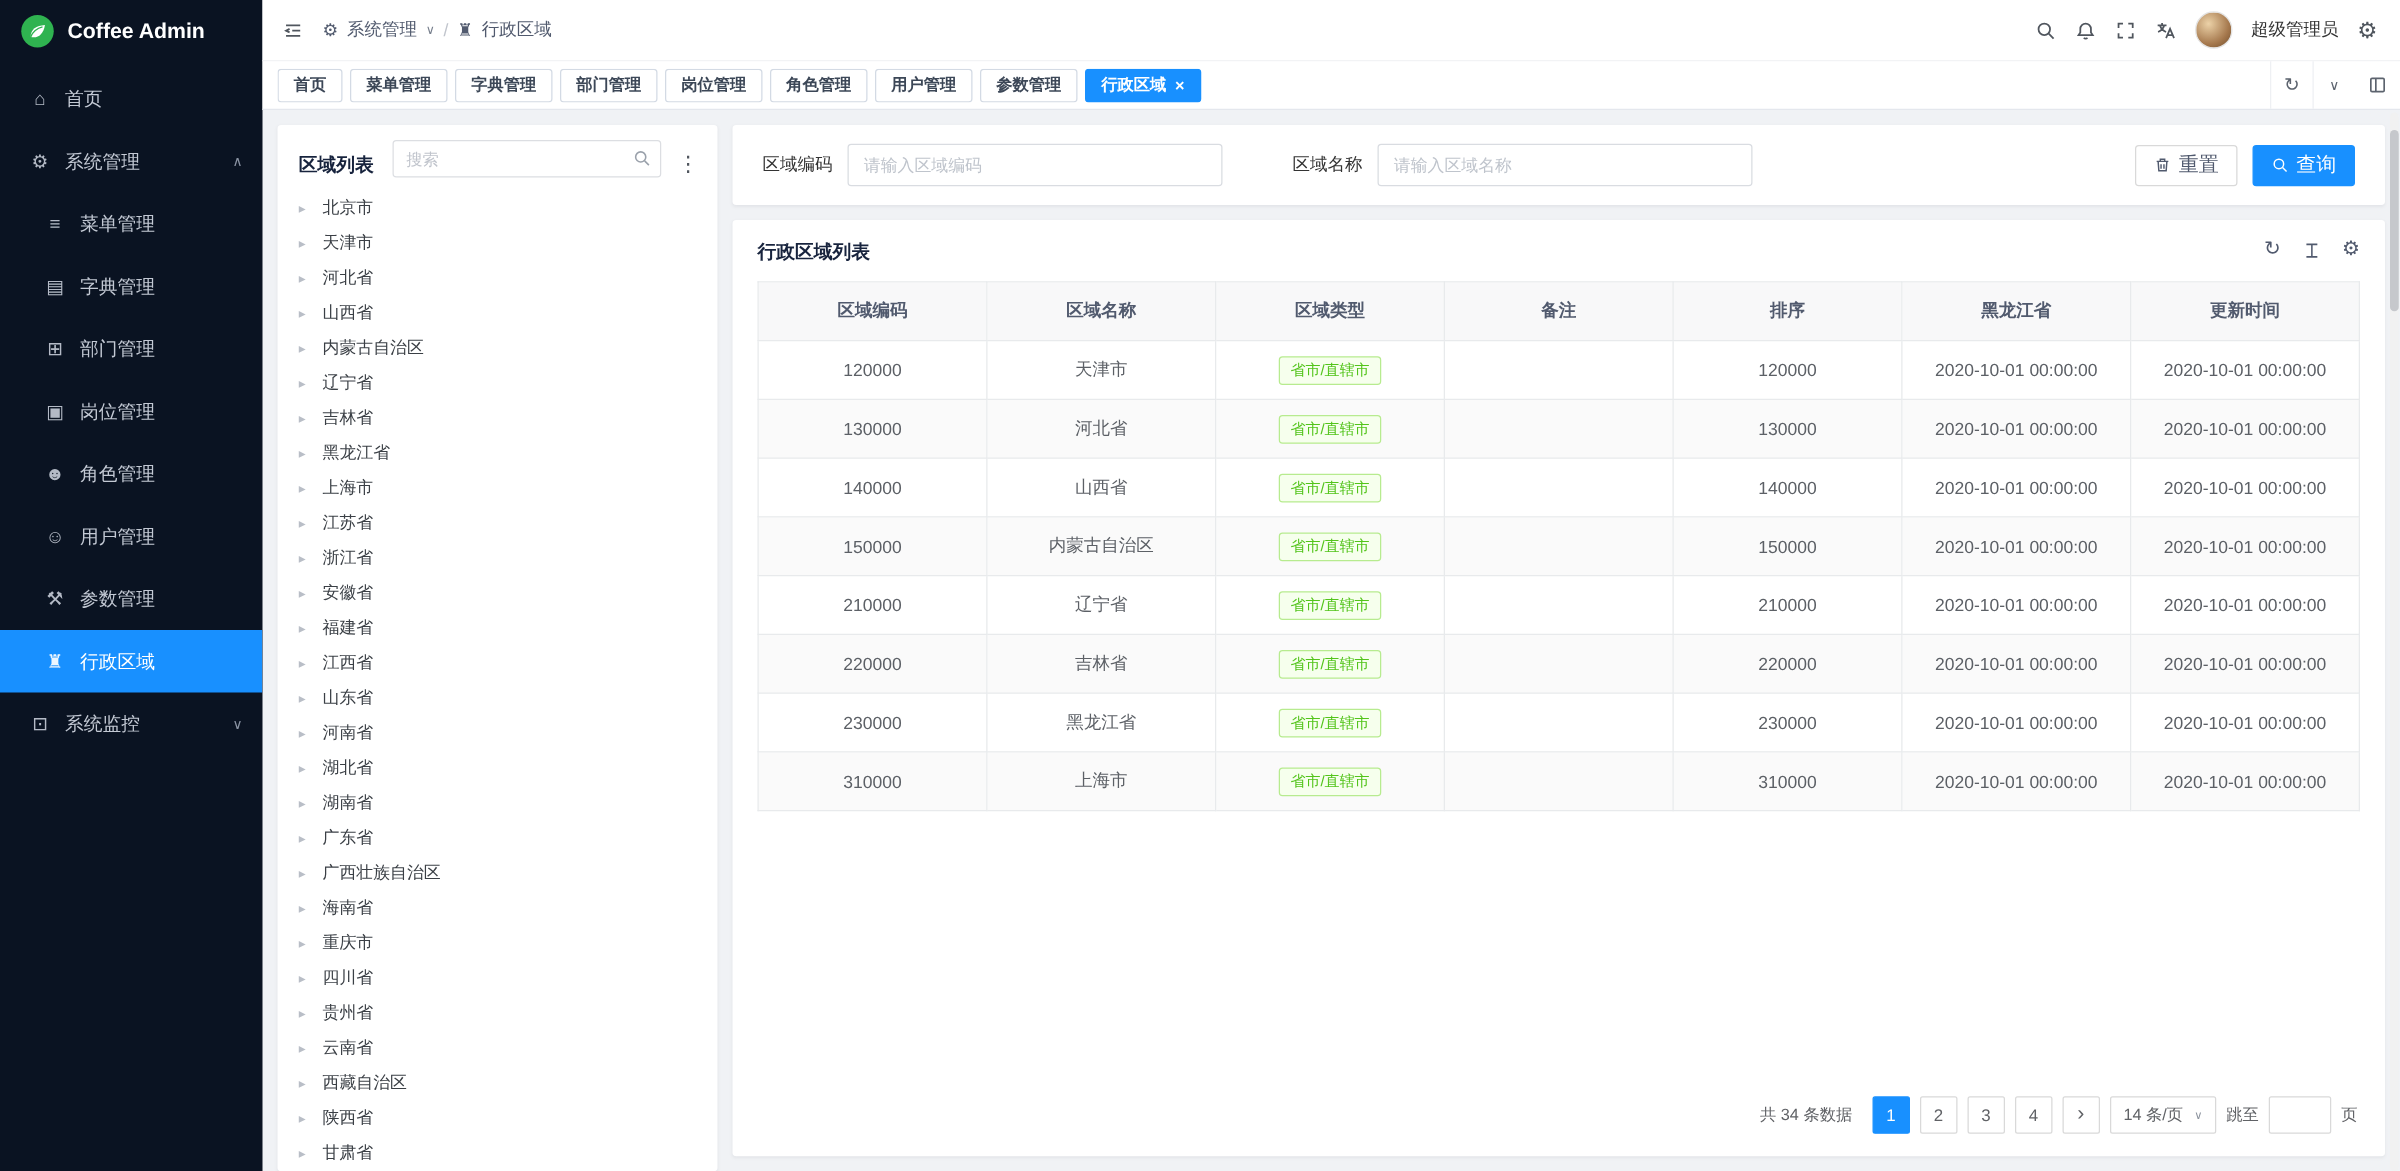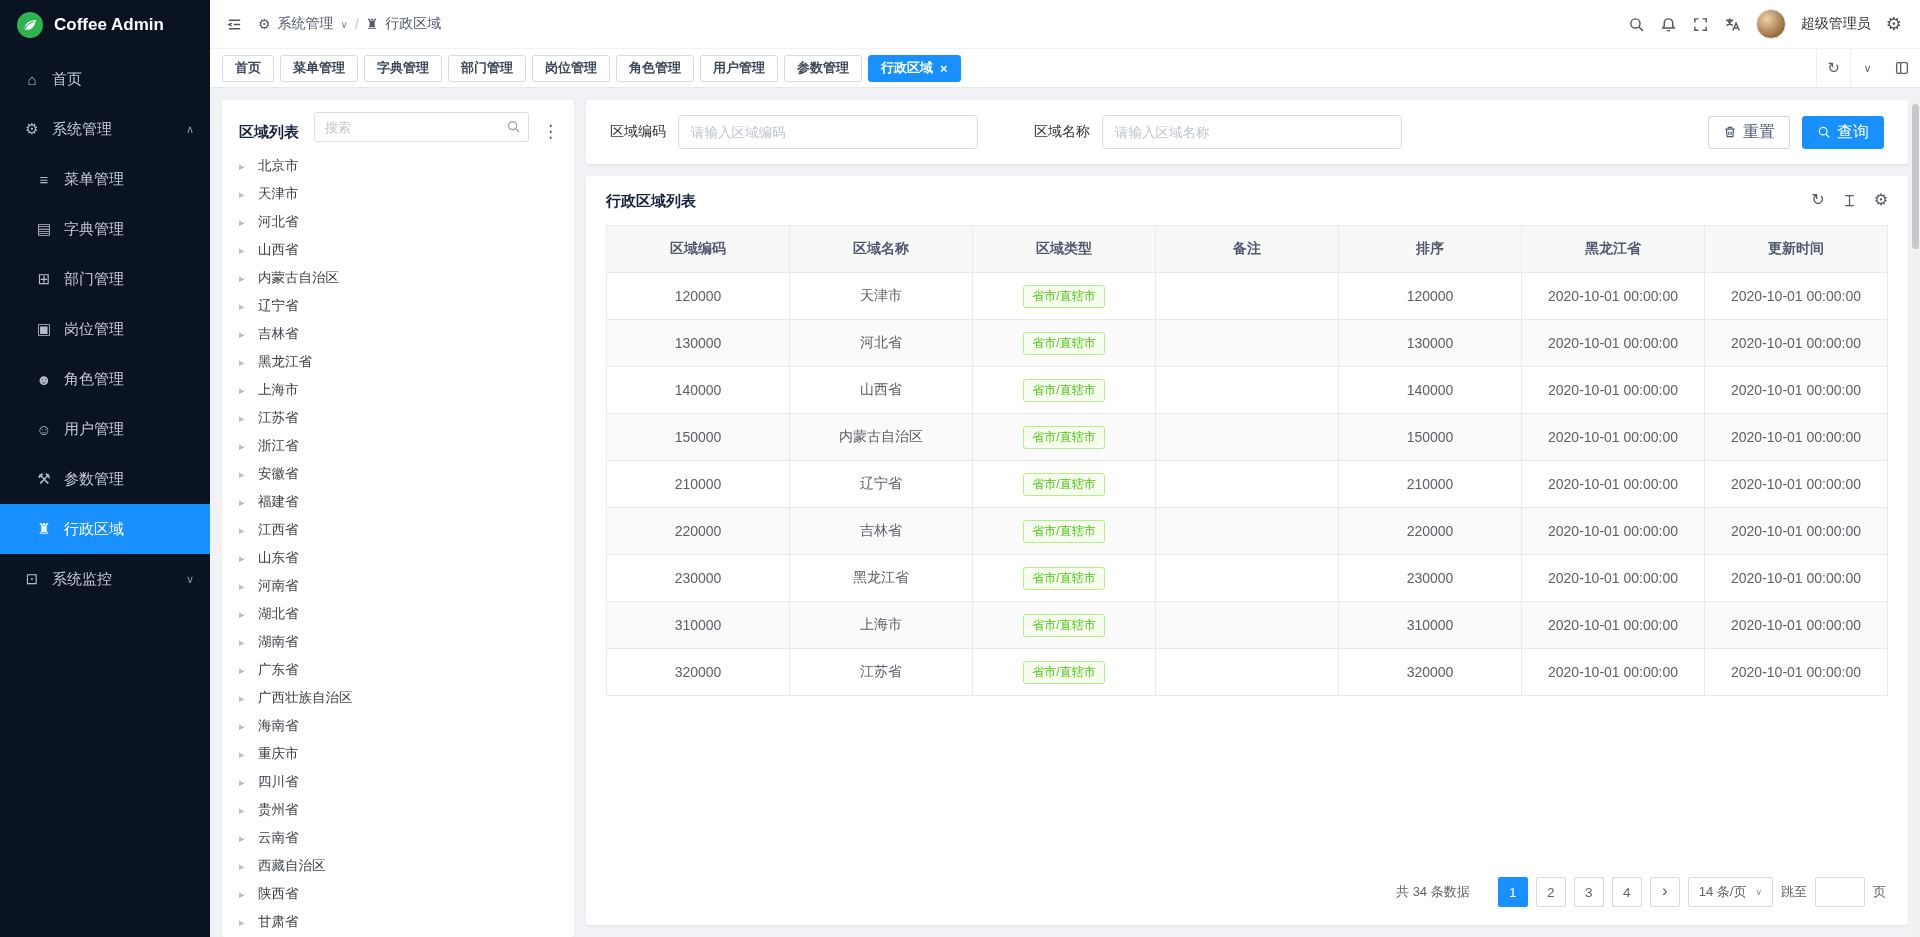--- a/index.html
+++ b/index.html
@@ -86,21 +86,21 @@
 .tool svg{width:15px;height:15px}
 table{width:100%;border-collapse:collapse;table-layout:fixed;margin-top:14px}
 th,td{border:1px solid #e8eaec;height:47px;text-align:center;font-size:14px;overflow:hidden;white-space:nowrap;text-overflow:ellipsis;padding:0 6px}
 th{background:#f8f8f9;color:#515a6e;font-weight:bold}
 td{color:#5c6066}
 tbody tr:nth-of-type(even){background:#fafafa}
 .tag{display:inline-block;padding:2px 8px;font-size:12px;color:#52c41a;background:#f6ffed;border:1px solid #b7eb8f;border-radius:3px}
 
 
 .pager{margin-top:auto;display:flex;align-items:center;justify-content:flex-end;gap:8px;padding:14px 2px 6px;font-size:13px;color:#606266}
-.pager-total{margin-right:20px}
+.pager-total{margin-right:8px}
 .pages{display:flex;gap:8px}
 .page-btn{min-width:30px;height:30px;border:1px solid #d9d9d9;border-radius:2px;background:#fff;color:#606266;font-size:13.5px;cursor:pointer;display:flex;align-items:center;justify-content:center;font-family:inherit}
 .page-btn.active{background:#1890ff;border-color:#1890ff;color:#fff}
 .page-next{font-size:17px;padding-bottom:2px}
 .size-select{height:30px;border:1px solid #d9d9d9;border-radius:2px;display:flex;align-items:center;gap:9px;padding:0 10px;cursor:pointer;background:#fff;color:#606266}
 .size-caret{font-size:9px;color:#8a919c}
 .jump-input{width:50px;height:30px;border:1px solid #d9d9d9;border-radius:2px;outline:none;padding:0 6px;font-family:inherit;font-size:13px}
 
 
 .scrollbar{position:absolute;right:1px;top:90px;bottom:0;width:7px;background:#f1f1f1;border-radius:4px}
@@ -592,29 +592,20 @@
                 <tr>
                   <td>310000</td>
                   <td>上海市</td>
                   <td><span class="tag">省市/直辖市</span></td>
                   <td></td>
                   <td>310000</td>
                   <td>2020-10-01 00:00:00</td>
                   <td>2020-10-01 00:00:00</td>
                 </tr>
 
-                <tr>
-                  <td>320000</td>
-                  <td>江苏省</td>
-                  <td><span class="tag">省市/直辖市</span></td>
-                  <td></td>
-                  <td>320000</td>
-                  <td>2020-10-01 00:00:00</td>
-                  <td>2020-10-01 00:00:00</td>
-                </tr>
               </tbody>
           </table>
 
           <div class="pager">
             <span class="pager-total">共 34 条数据</span>
             <div class="pages">
 
                 <button class="page-btn active">1</button>
 
                 <button class="page-btn">2</button>

